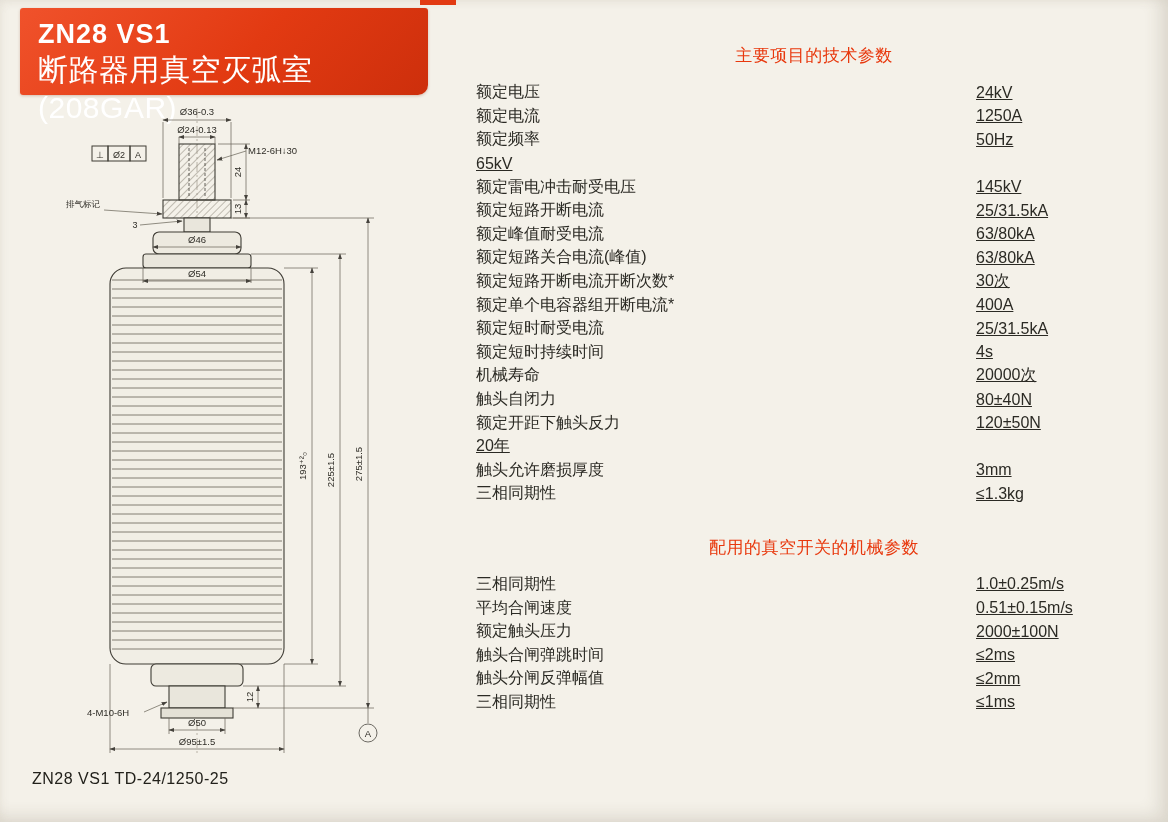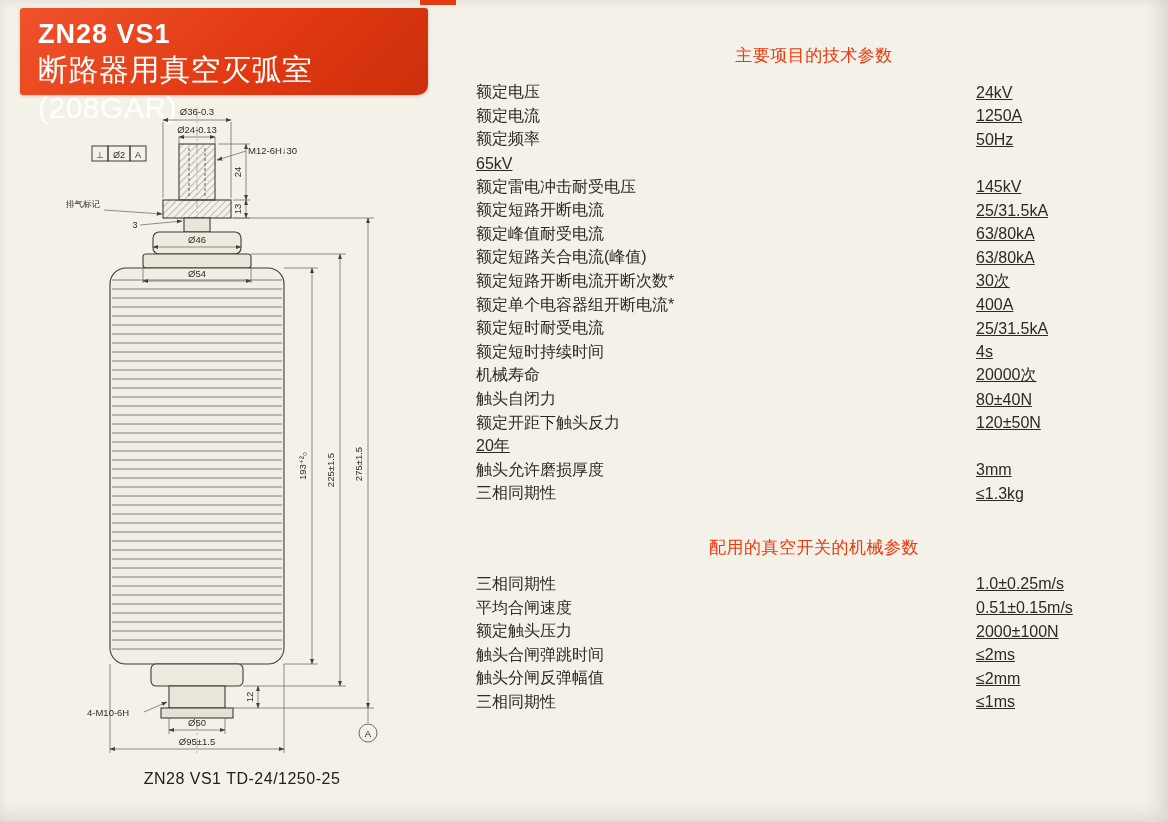--- a/index.html
+++ b/index.html
@@ -23,21 +23,21 @@
     position:absolute; left:20px; top:8px; width:408px; height:87px;
     background:linear-gradient(135deg,#f0522b 0%,#e23a12 55%,#cd2f0c 100%);
     border-radius:3px 3px 10px 3px;
     color:#fff; padding:11px 18px 16px 18px;
     box-shadow:0 1px 3px rgba(120,40,10,.25);
   }
   .banner-model { font-size:27px; font-weight:bold; letter-spacing:1px; }
   .banner-sub   { font-size:30px; font-weight:normal; letter-spacing:.5px; }
 
   .drawing { position:absolute; left:32px; top:104px; width:430px; }
-  .caption { width:420px; text-align:center; font-size:16px; margin-top:2px; color:#22211b; letter-spacing:.5px; }
+  .caption { width:420px; text-align:left; font-size:16px; margin-top:2px; color:#22211b; letter-spacing:.5px; }
 
   .panel { position:absolute; left:476px; top:44px; width:676px; }
   .sec-title { color:#e8380d; font-size:17px; font-weight:normal; margin:0 0 14px 0; letter-spacing:.5px;text-align:center; }
   .sec-title.mech { margin-top:30px; }
   .param-row { display:flex; height:23.6px; align-items:center; font-size:16px;justify-content:flex-end; }
   .param-label { width:500px; }
   .param-value { flex:1;text-decoration:underline; }
   .footnote { margin-top:9px; font-size:14.5px; }
 
   svg text { font-family:"Liberation Sans","DejaVu Sans",sans-serif; }

